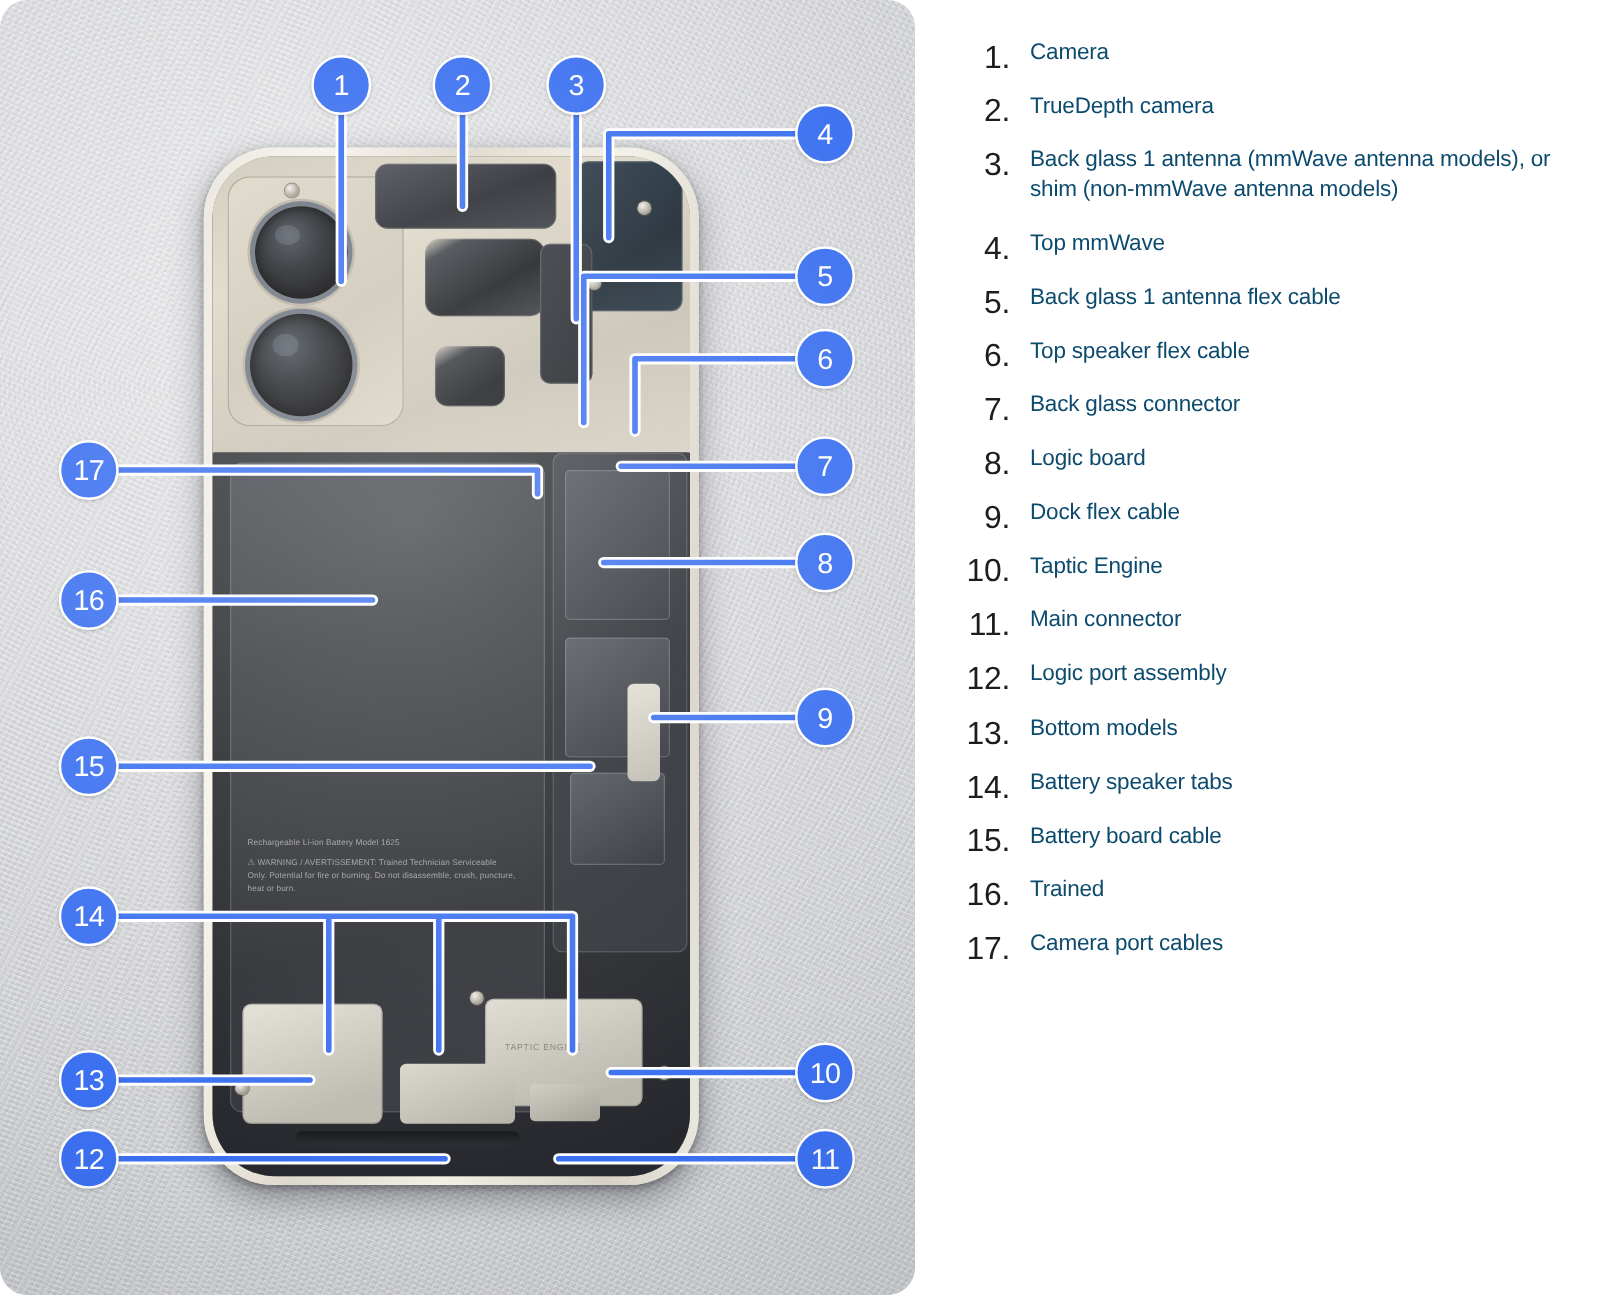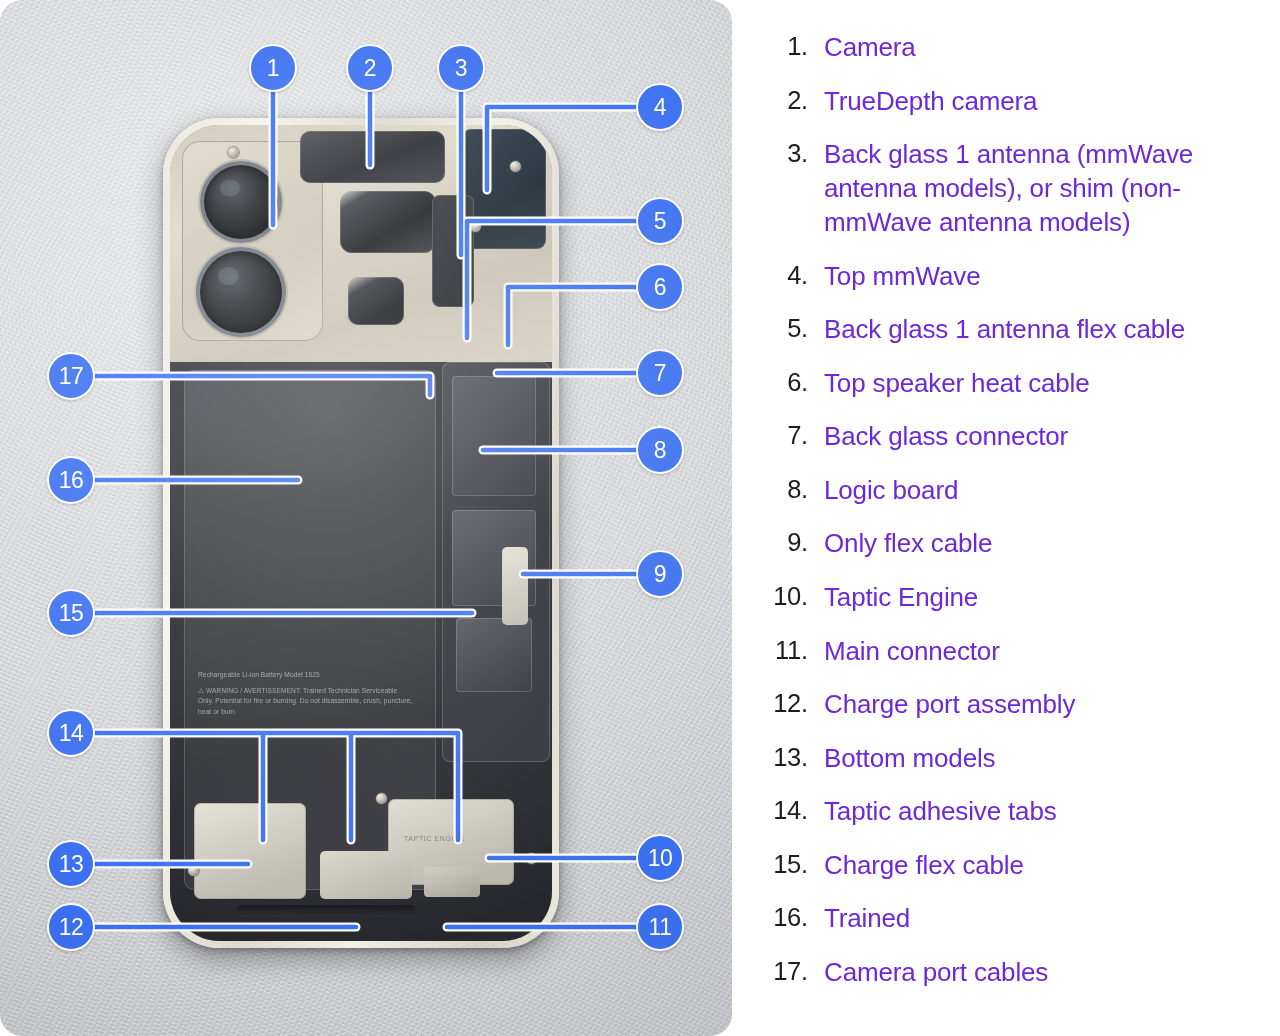--- a/index.html
+++ b/index.html
@@ -184,23 +184,23 @@
   ol.legend-list {
     list-style: none;
     counter-reset: item;
     margin: 0; padding: 0;
   }
   ol.legend-list > li {
     counter-increment: item;
     position: relative;
     padding-left: 72px;
     margin-bottom: 19.5px;
-    font-size: 26px;
+    font-size: 18px;
     line-height: 1.31;
-    color: #6d28d9;
+    color: #0c4a6e;
     letter-spacing: -0.15px;
   }
   ol.legend-list > li::before {
     content: counter(item) ".";
     position: absolute;
     left: 0; top: 0;
     width: 56px;
     text-align: right;
     color: #1d1d1f;
     font-size: 25.5px;
@@ -330,28 +330,28 @@
     <div class="vignette"></div>
   </div>
 
   <div class="legend">
     <ol class="legend-list">
       <li>Camera</li>
       <li>TrueDepth camera</li>
       <li>Back glass 1 antenna (mmWave antenna models), or shim (non-mmWave antenna models)</li>
       <li>Top mmWave</li>
       <li>Back glass 1 antenna flex cable</li>
-      <li>Top speaker heat cable</li>
+      <li>Top speaker flex cable</li>
       <li>Back glass connector</li>
       <li>Logic board</li>
-      <li>Only flex cable</li>
+      <li>Dock flex cable</li>
       <li>Taptic Engine</li>
       <li>Main connector</li>
-      <li>Charge port assembly</li>
+      <li>Logic port assembly</li>
       <li>Bottom models</li>
-      <li>Taptic adhesive tabs</li>
-      <li>Charge flex cable</li>
+      <li>Battery speaker tabs</li>
+      <li>Battery board cable</li>
       <li>Trained</li>
       <li>Camera port cables</li>
     </ol>
   </div>
 
 </div>
 
 </body></html>

